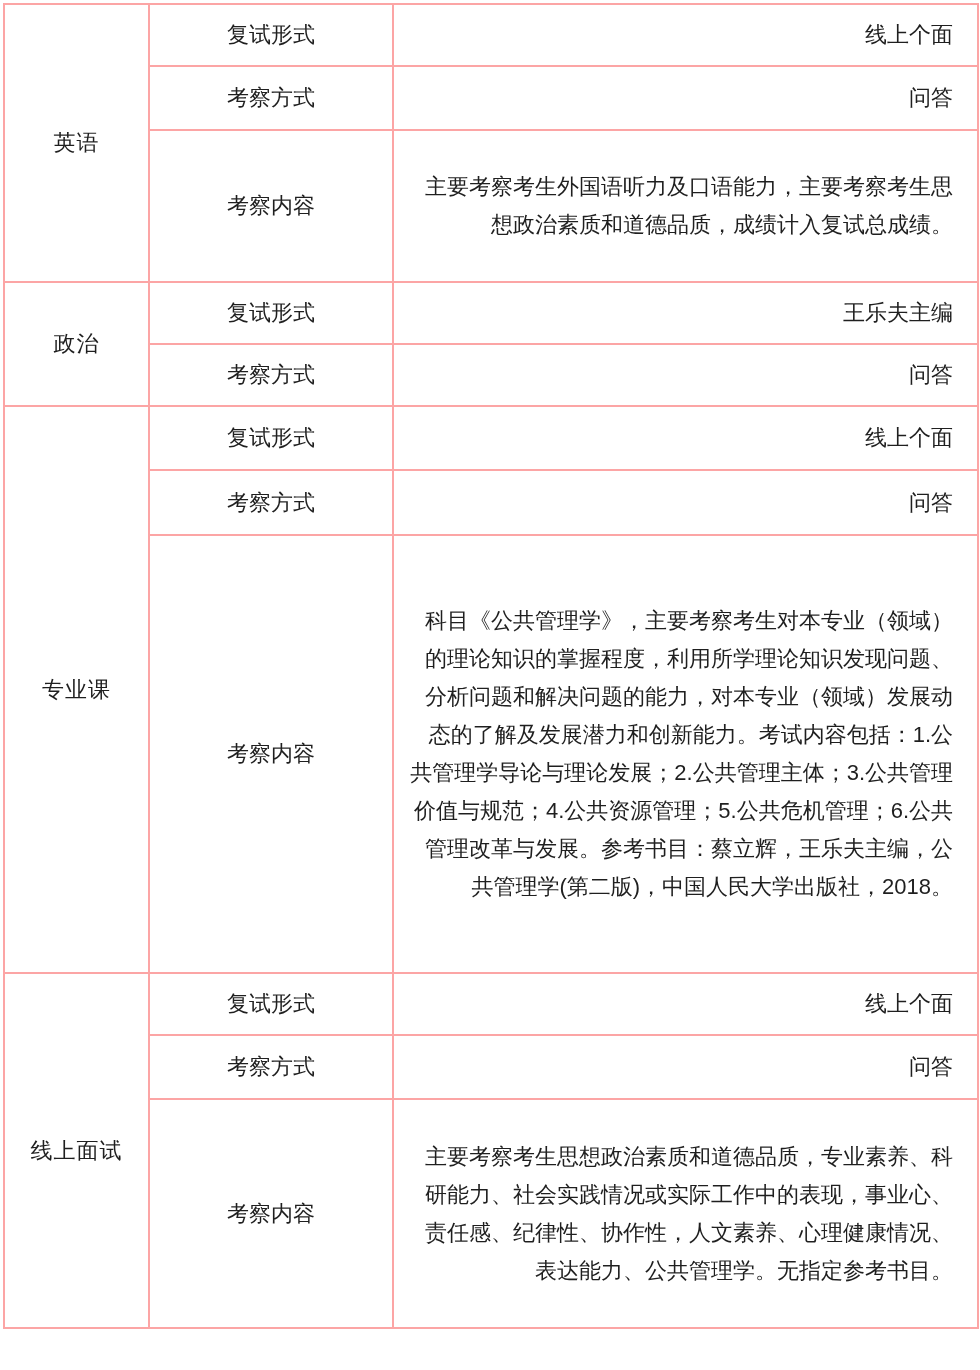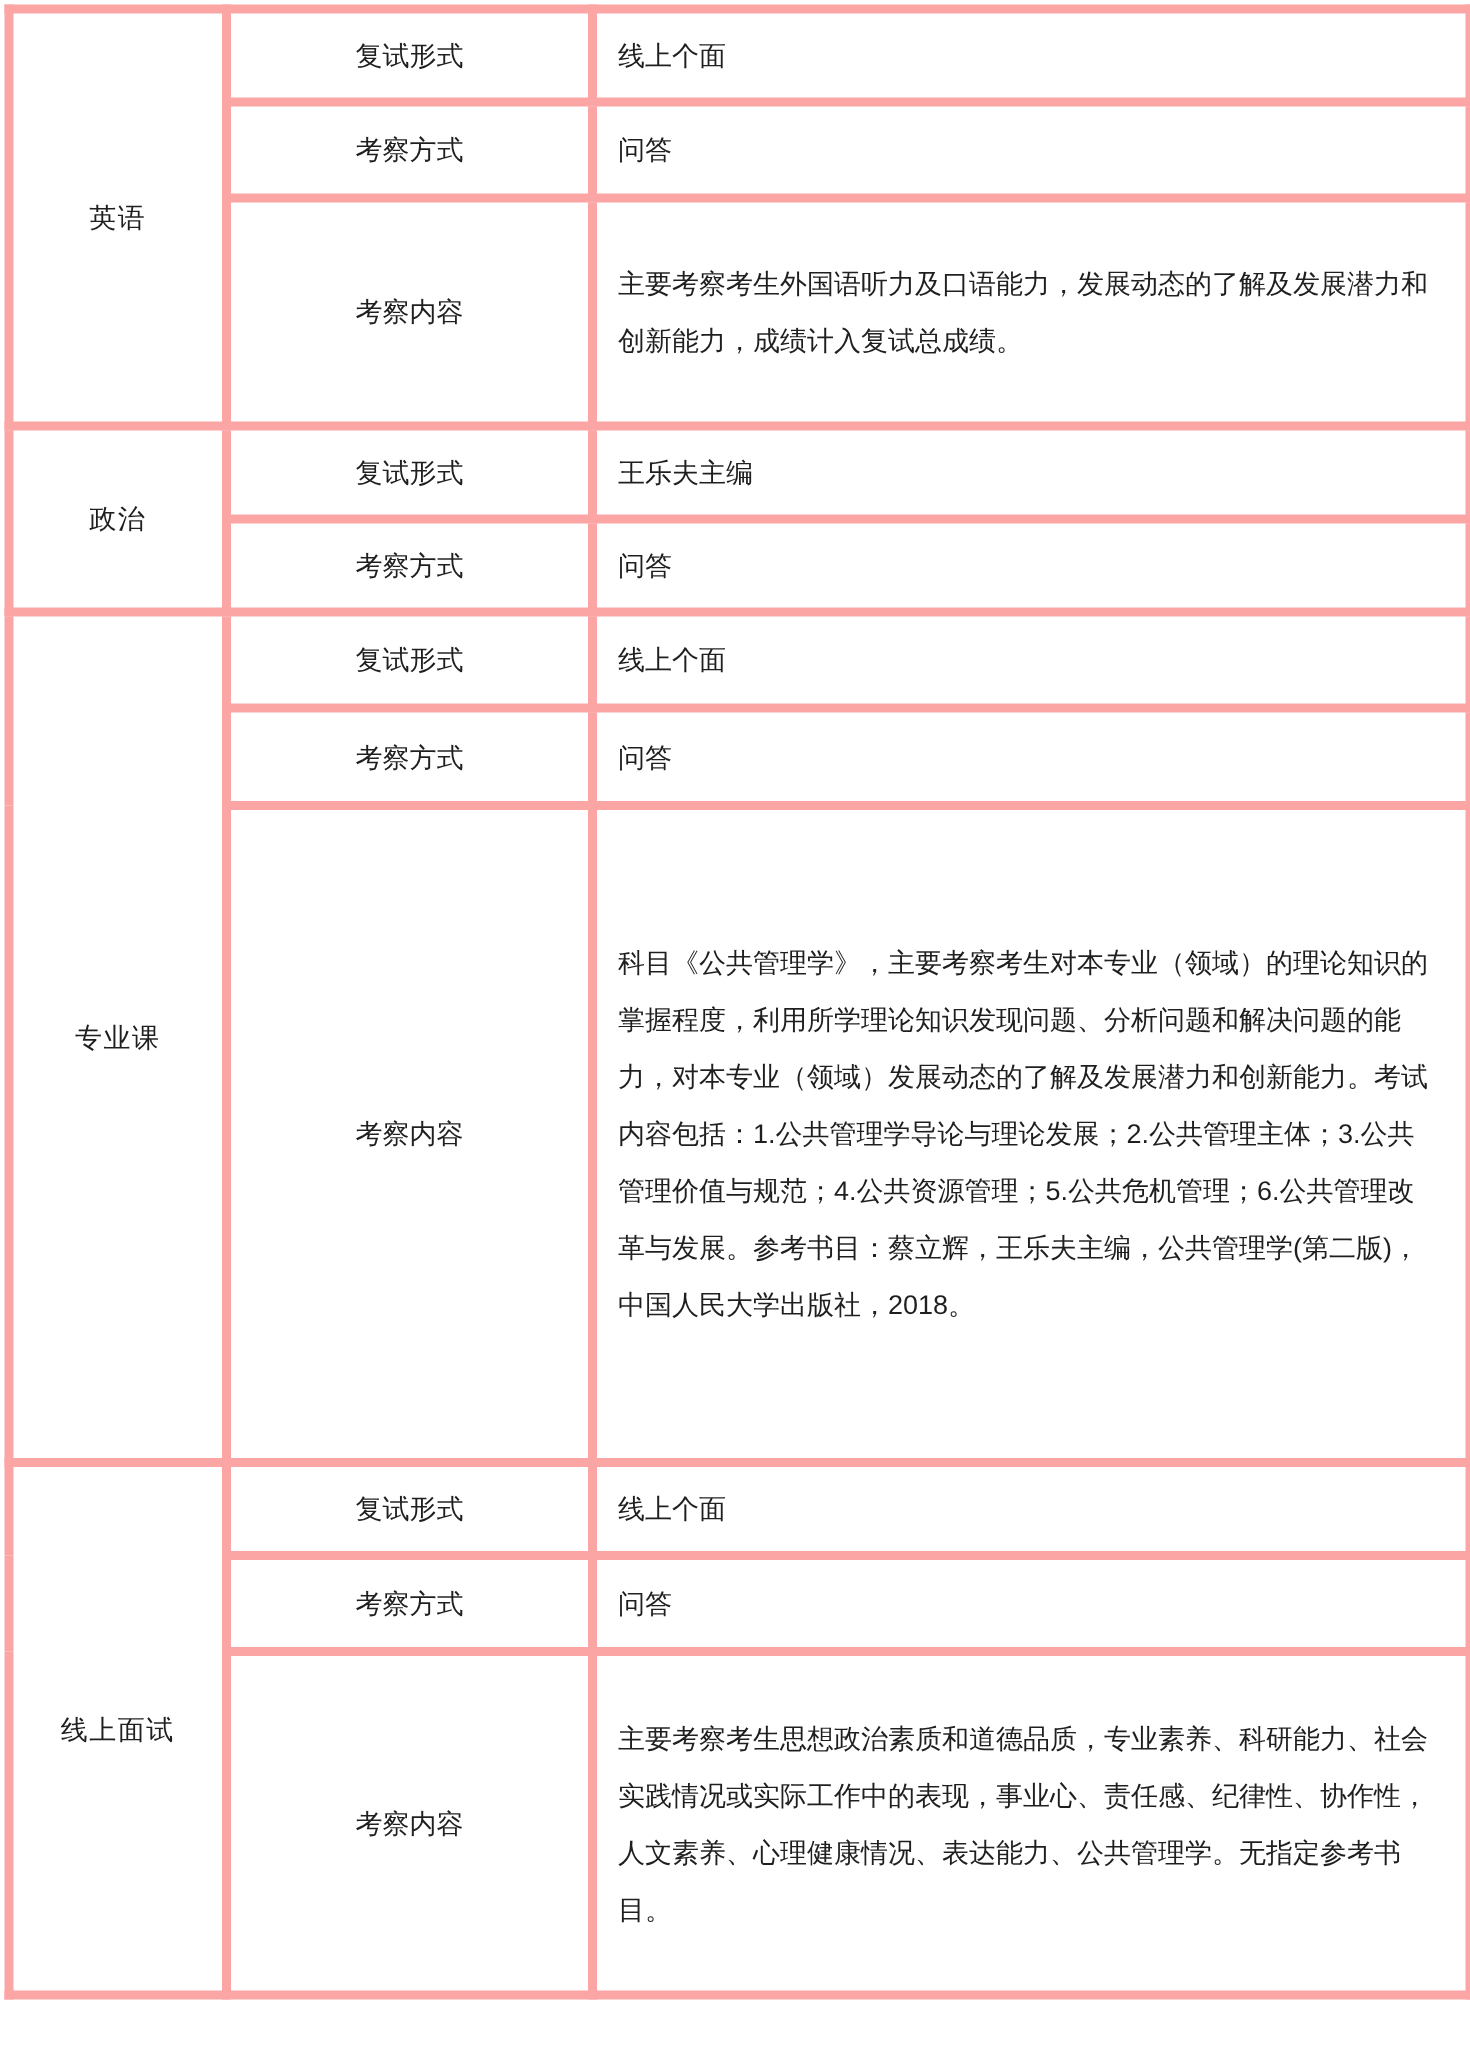--- a/index.html
+++ b/index.html
@@ -15,41 +15,41 @@
     background: #ffffff;
     box-sizing: border-box;
     padding: 3px 3px 5px 3px;
   }
   table.review-table {
     border-collapse: collapse;
     width: 974px;
     table-layout: fixed;
   }
   table.review-table td {
-    border: 6px solid #fca5a5;
-    font-size: 18px;
+    border: 2px solid #fca5a5;
+    font-size: 22px;
     line-height: 38px;
     vertical-align: middle;
     box-sizing: border-box;
     overflow: hidden;
   }
   col.c1 { width: 145px; }
   col.c2 { width: 244px; }
   col.c3 { width: 585px; }
   td.subject {
     text-align: center;
     font-weight: 400;
     letter-spacing: 1px;
   }
   td.label {
     text-align: center;
     font-weight: 400;
   }
   td.value {
-    text-align: left;
+    text-align: right;
     padding: 8px 24px 8px 14px;
   }
   
   tr.h62  { height: 62px; }
   tr.h64  { height: 64px; }
   tr.h65  { height: 65px; }
   tr.h152 { height: 152px; }
   tr.h438 { height: 438px; }
   tr.h229 { height: 229px; }
 </style>
@@ -69,21 +69,21 @@
         <td class="subject" rowspan="3">英语</td>
         <td class="label">复试形式</td>
         <td class="value">线上个面</td>
       </tr>
       <tr class="h64">
         <td class="label">考察方式</td>
         <td class="value">问答</td>
       </tr>
       <tr class="h152">
         <td class="label">考察内容</td>
-        <td class="value">主要考察考生外国语听力及口语能力，发展动态的了解及发展潜力和创新能力，成绩计入复试总成绩。</td>
+        <td class="value">主要考察考生外国语听力及口语能力，主要考察考生思想政治素质和道德品质，成绩计入复试总成绩。</td>
       </tr>
 
       <tr class="h62">
         <td class="subject" rowspan="2">政治</td>
         <td class="label">复试形式</td>
         <td class="value">王乐夫主编</td>
       </tr>
       <tr class="h62">
         <td class="label">考察方式</td>
         <td class="value">问答</td>

